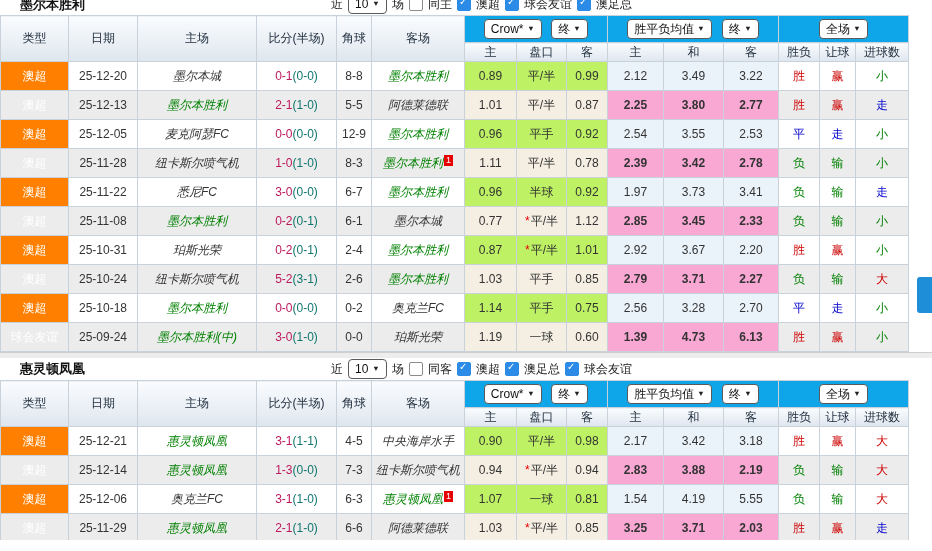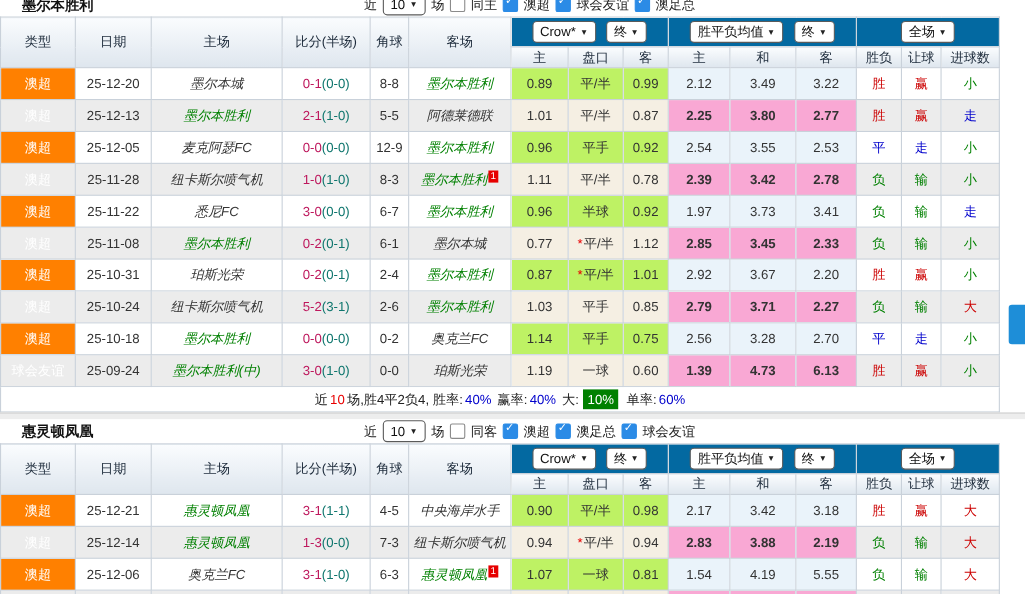--- a/index.html
+++ b/index.html
@@ -20,21 +20,21 @@
   
   .sel{position:relative;display:inline-block;}
   .sel select{appearance:none;-webkit-appearance:none;font-family:inherit;font-size:12px;height:20px;
       border:1px solid #5a5a5a;border-radius:4px;background:#fff;padding:0 17px 0 6px;color:#111;}
   .sel::after{content:"▼";position:absolute;right:5px;top:50%;transform:translateY(-50%) scale(.62);
       pointer-events:none;color:#222;}
   
   table{border-collapse:collapse;table-layout:fixed;width:909px;}
   th,td{border:1px solid #c9d1da;overflow:hidden;white-space:nowrap;text-align:center;padding:0;}
   th{background:linear-gradient(#fafcfe,#dee6ee);font-weight:normal;color:#1c2a3a;height:18px;font-size:12px;}
-  th.gsel{background:#0369a1;height:26px;}
+  th.gsel{background:#0ea5e9;height:26px;}
   th.gsel .sel{margin:0 3px;}
   td{height:28px;font-size:12px;color:#333;background:#fff;}
   tr.even td{background:#ececec;}
   td.col-odd{background:#bef264;}
   tr.even td.col-odd{background:#f5efe3;}
   td.col-eu{background:#eaf3fa;}
   tr.even td.col-eu{background:#f9a8d4;font-weight:bold;}
   td.t-league{background:#ff8000;color:#fff;}
   td.t-friendly{background:#1aab9b;color:#fff;}
   .hl{color:#008000;}
@@ -299,26 +299,20 @@
             <td class="col-eu">1.39</td>
             <td class="col-eu">4.73</td>
             <td class="col-eu">6.13</td>
             <td class="col-res c-red">胜</td>
             <td class="col-res c-red">赢</td>
             <td class="col-res c-green">小</td>
           </tr>
         </tbody>
     </table>
 
-    <div class="summary">
-      <span class="seg">近</span><span class="seg red">10</span><span class="seg">场,胜4平2负4, 胜率:</span><span class="seg blue">40%</span>
-      <span class="seg">赢率:</span><span class="seg blue">40%</span>
-      <span class="seg">大:</span><span class="seg hlgreen">10%</span>
-      <span class="seg">单率:</span><span class="seg blue">60%</span>
-    </div>
   </section>
 
   <div class="gap"></div>
 
   <section>
     <div class="bar full">
       <div class="tbl-title">惠灵顿凤凰</div>
       <div class="filter">
         <span class="lbl">近</span>
         <span class="sel"><select><option>10</option></select></span>

